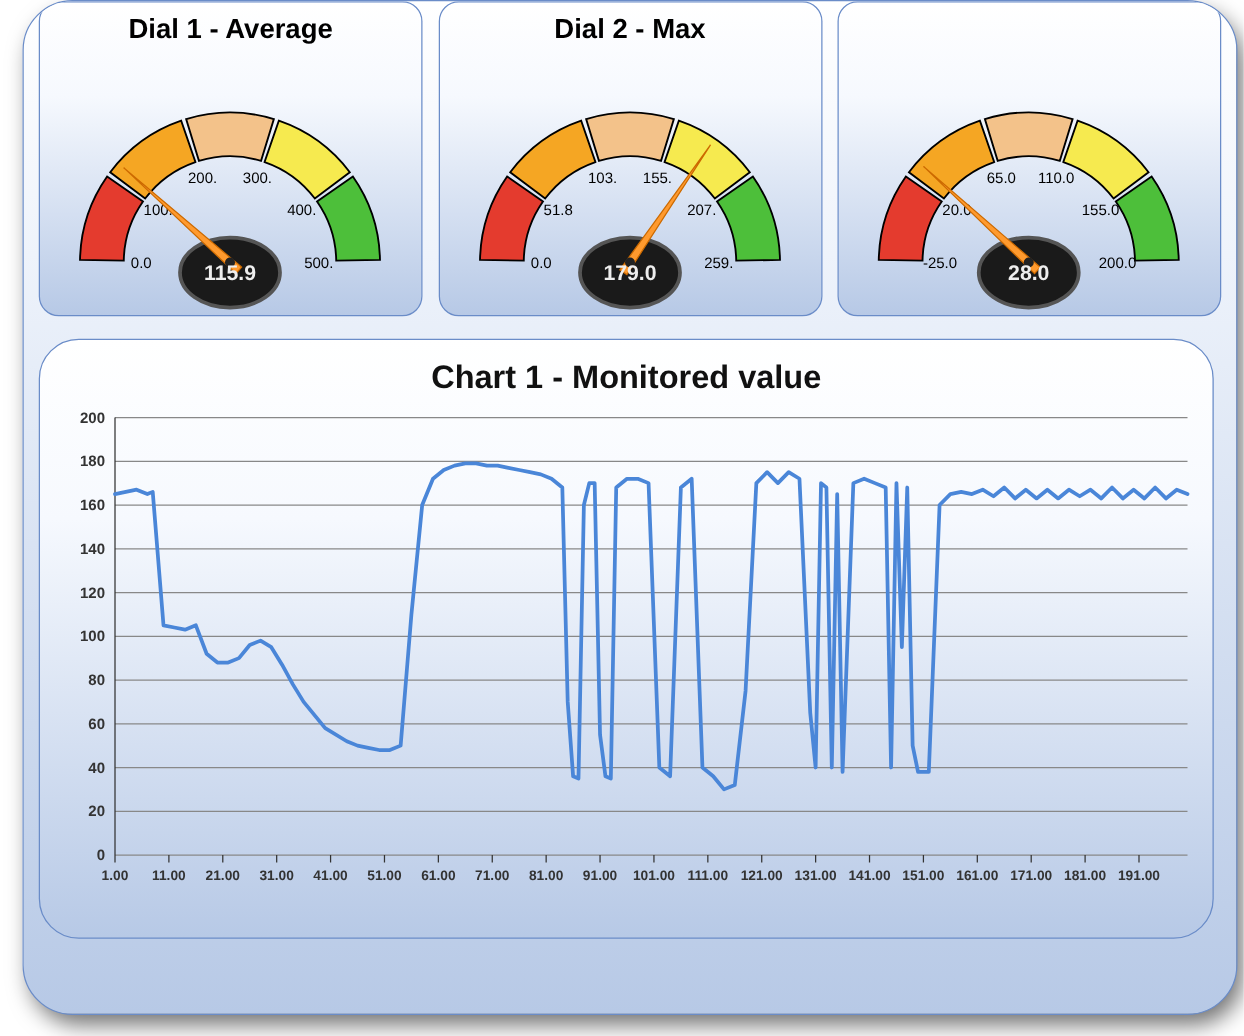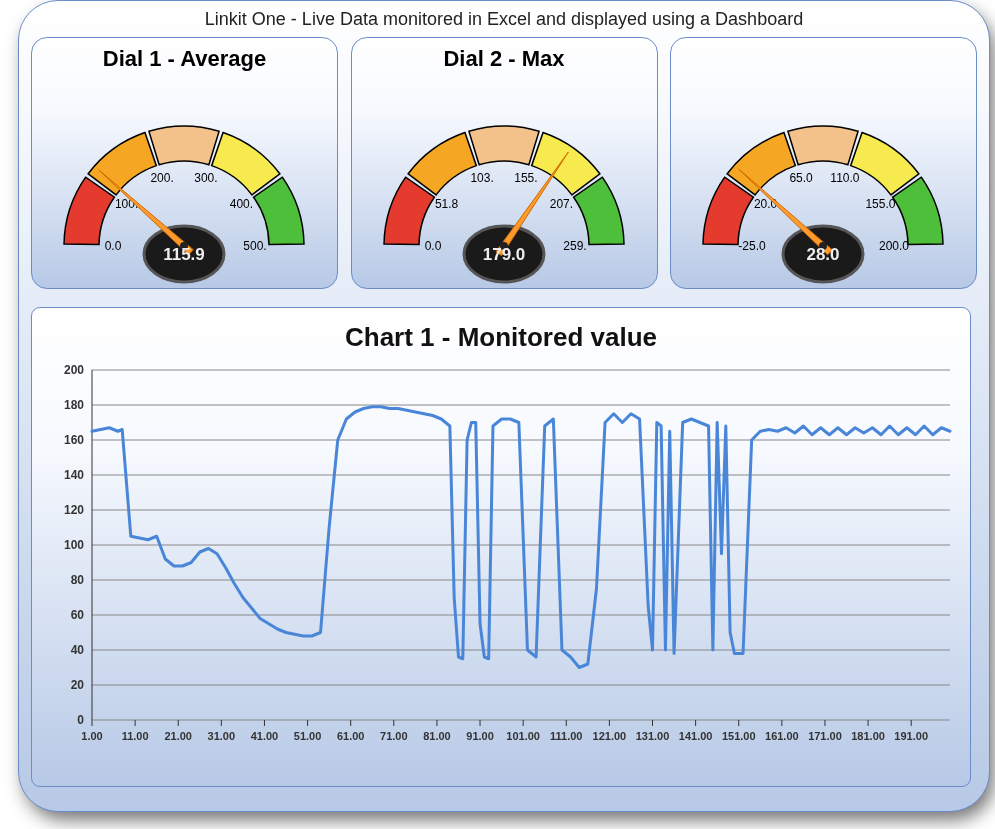--- a/index.html
+++ b/index.html
@@ -63,21 +63,21 @@
     position:absolute;
     left:0; top:48px;
     width:305px; height:200px;
   }
   .hub-value{fill:#eee;font:bold 17px Arial;text-anchor:middle;}
   .scale-lbl{fill:#000;font:12px Arial;text-anchor:middle;}
   .chart-card{
     margin:18px 12px 0 12px;
     width:938px;
     height:478px;
-    border-radius:9px;
+    border-radius:32px;
     border:1px solid #6a8cc8;
     background:linear-gradient(to bottom,#ffffff 0%,#f6f9fe 30%,#b7c9e6 100%);
     position:relative;
   }
   .chart-title{
     text-align:center;
     font-weight:bold;
     font-size:26px;
     padding-top:14px;
     color:#111;
@@ -92,21 +92,20 @@
   .axisline{stroke:#333;stroke-width:1;}
   .series{stroke:#4a86d8;stroke-width:3;fill:none;stroke-linejoin:round;stroke-linecap:round;}
 </style>
 </head>
 <body>
 
 <div class="stage">
   <div class="shadow-layer"></div>
   <div class="dashboard">
 
-    <div class="title-bar">Linkit One - Live Data monitored in Excel and displayed using a Dashboard</div>
 
     <div class="gauge-row">
       <div class="gauge-card">
         <div class="gauge-title">Dial 1 - Average</div>
         <svg class="gauge-svg" id="gauge0">
             <path d="M32.01827658123305 157.90571122752598 A120 120 0 0 1 53.701754685321006 91.17082763787444 L82.37207623543571 111.24600291016105 A85 85 0 0 0 67.01294591170674 158.5165454528309 Z" fill="#e43b2e" stroke="#000" stroke-width="1.5"></path>
             <path d="M56.16373879432484 87.78219722175422 A120 120 0 0 1 112.93182146514123 46.53777092808198 L124.32670687114171 79.63092107405807 A85 85 0 0 0 84.1159816459801 108.84572303207591 Z" fill="#f5a623" stroke="#000" stroke-width="1.5"></path>
             <path d="M116.9153954332716 45.243429284435734 A120 120 0 0 1 187.08460456672842 45.24342928443575 L176.85159490143263 78.71409574314198 A85 85 0 0 0 127.14840509856738 78.71409574314198 Z" fill="#f3c28a" stroke="#000" stroke-width="1.5"></path>
             <path d="M191.06817853485882 46.537770928082 A120 120 0 0 1 247.83626120567516 87.7821972217542 L219.88401835401987 108.8457230320759 A85 85 0 0 0 179.67329312885832 79.63092107405808 Z" fill="#f6ea4f" stroke="#000" stroke-width="1.5"></path>
             <path d="M250.29824531467904 91.17082763787448 A120 120 0 0 1 271.98172341876693 157.90571122752598 L236.98705408829326 158.5165454528309 A85 85 0 0 0 221.6279237645643 111.24600291016108 Z" fill="#4dbf3a" stroke="#000" stroke-width="1.5"></path>

